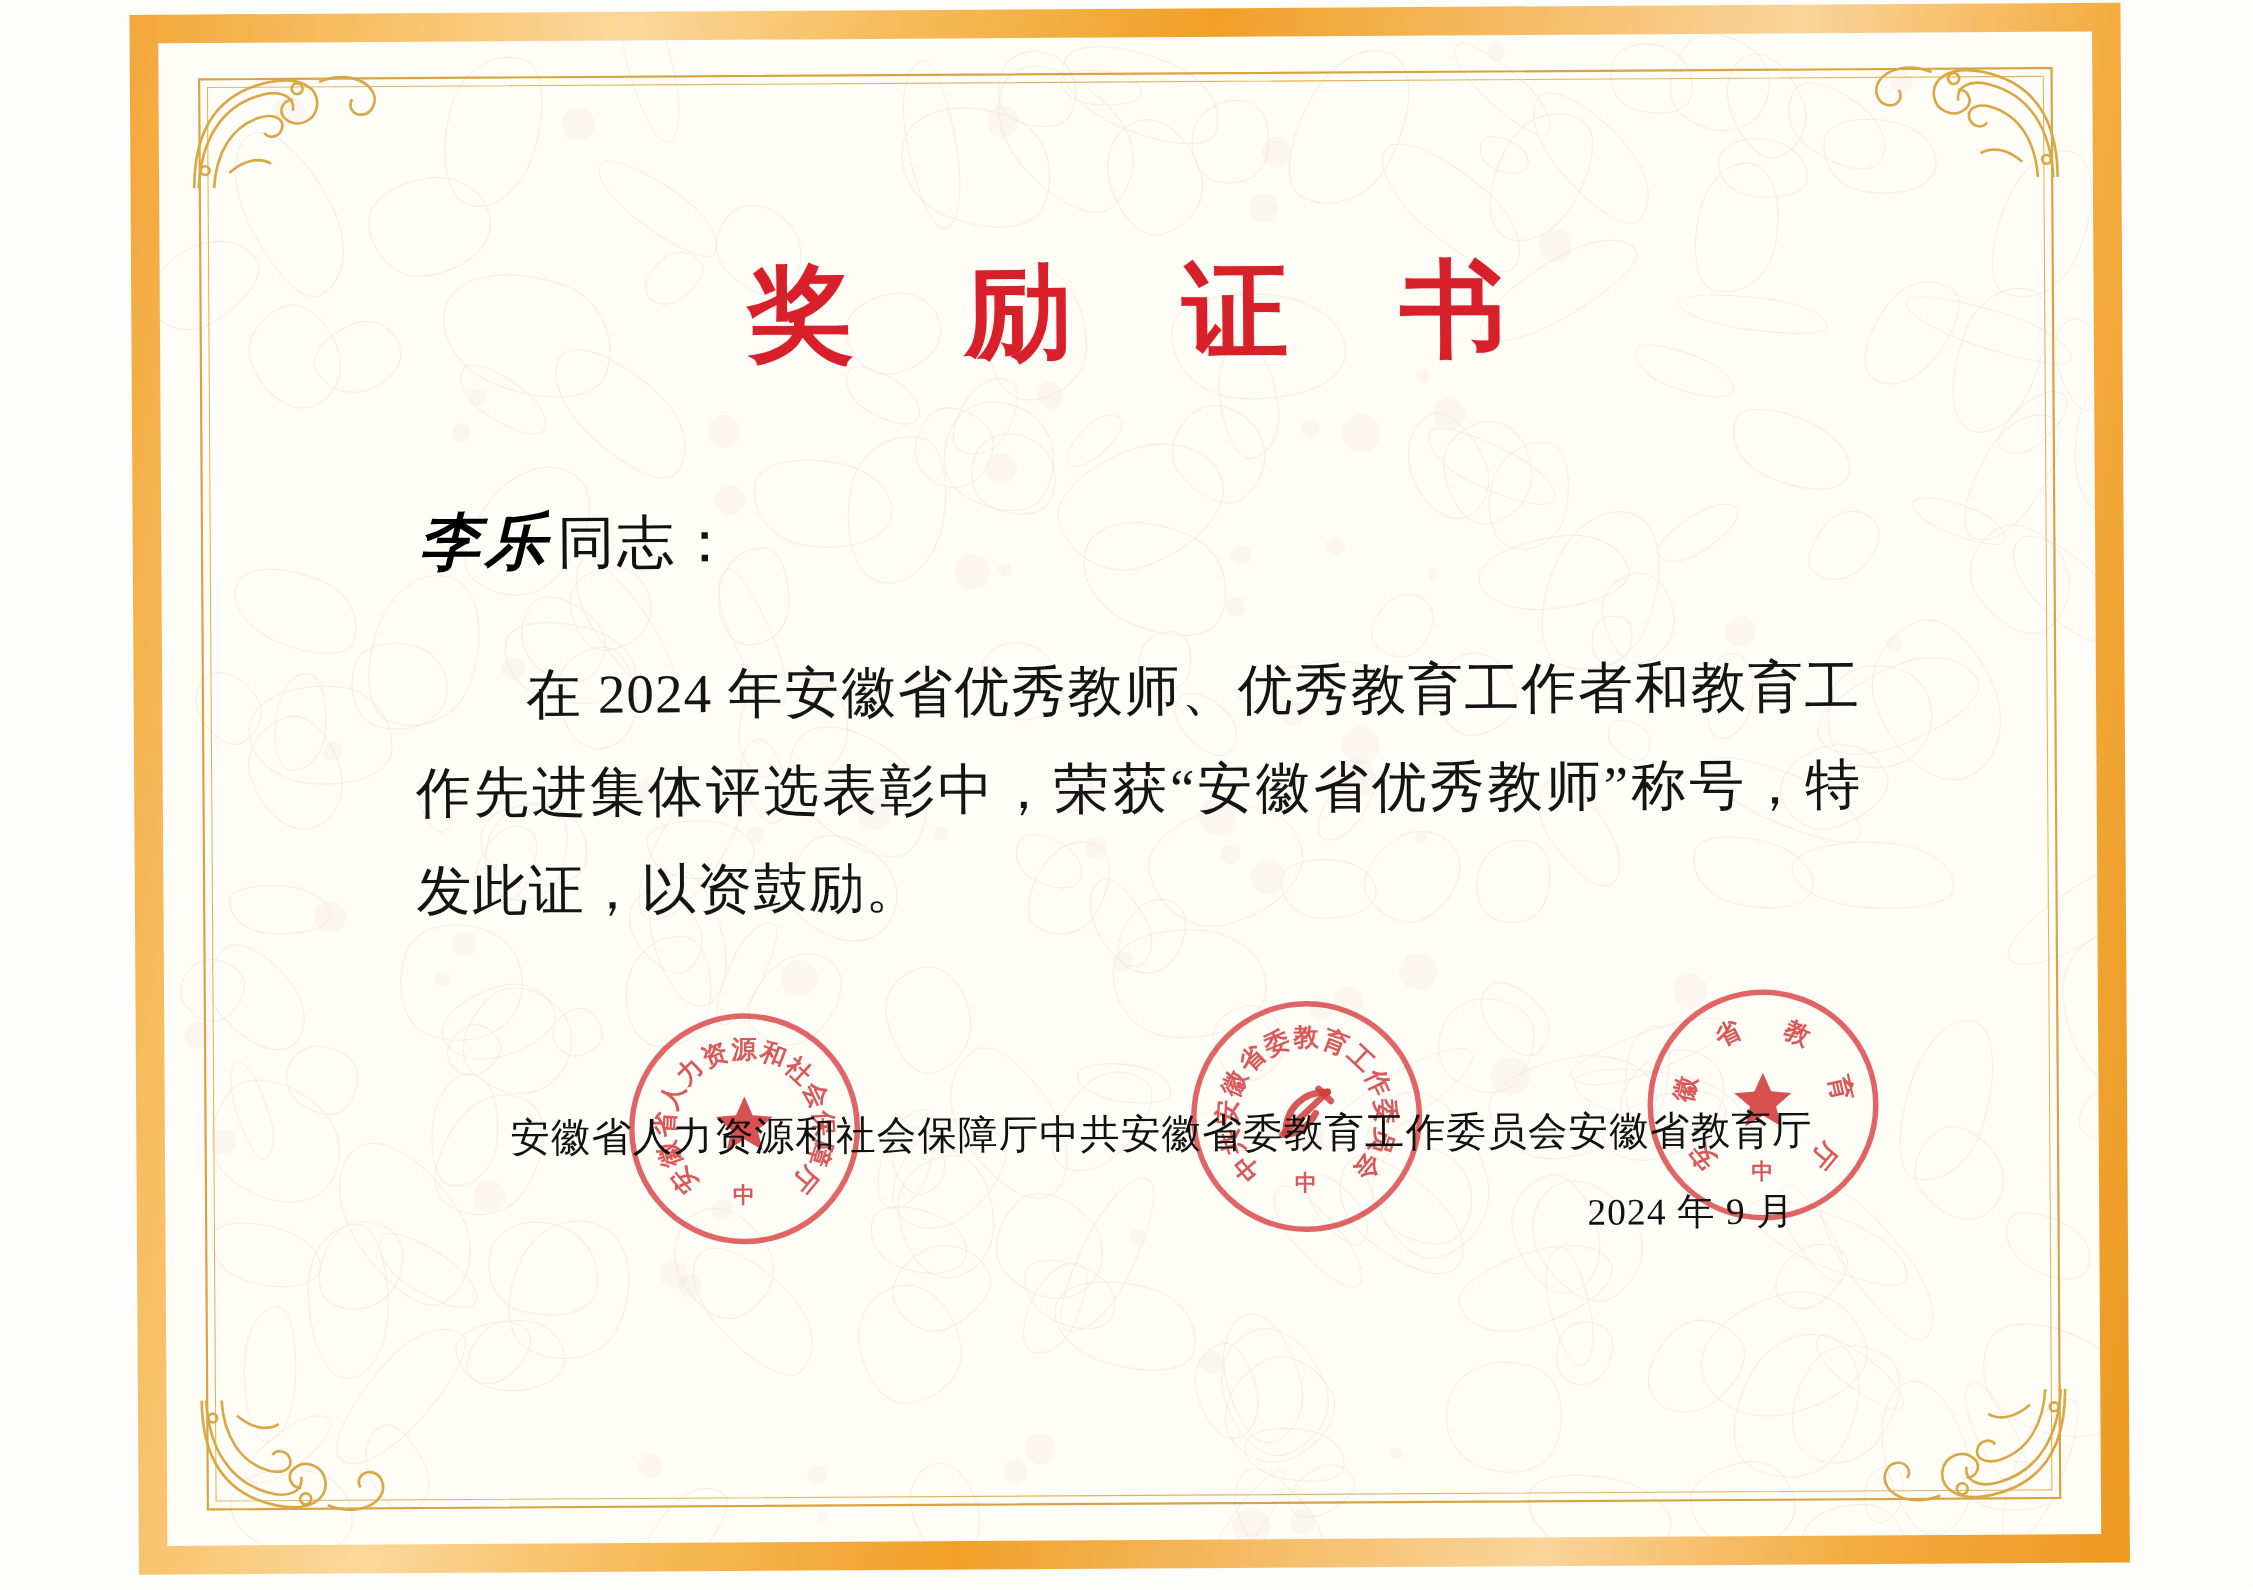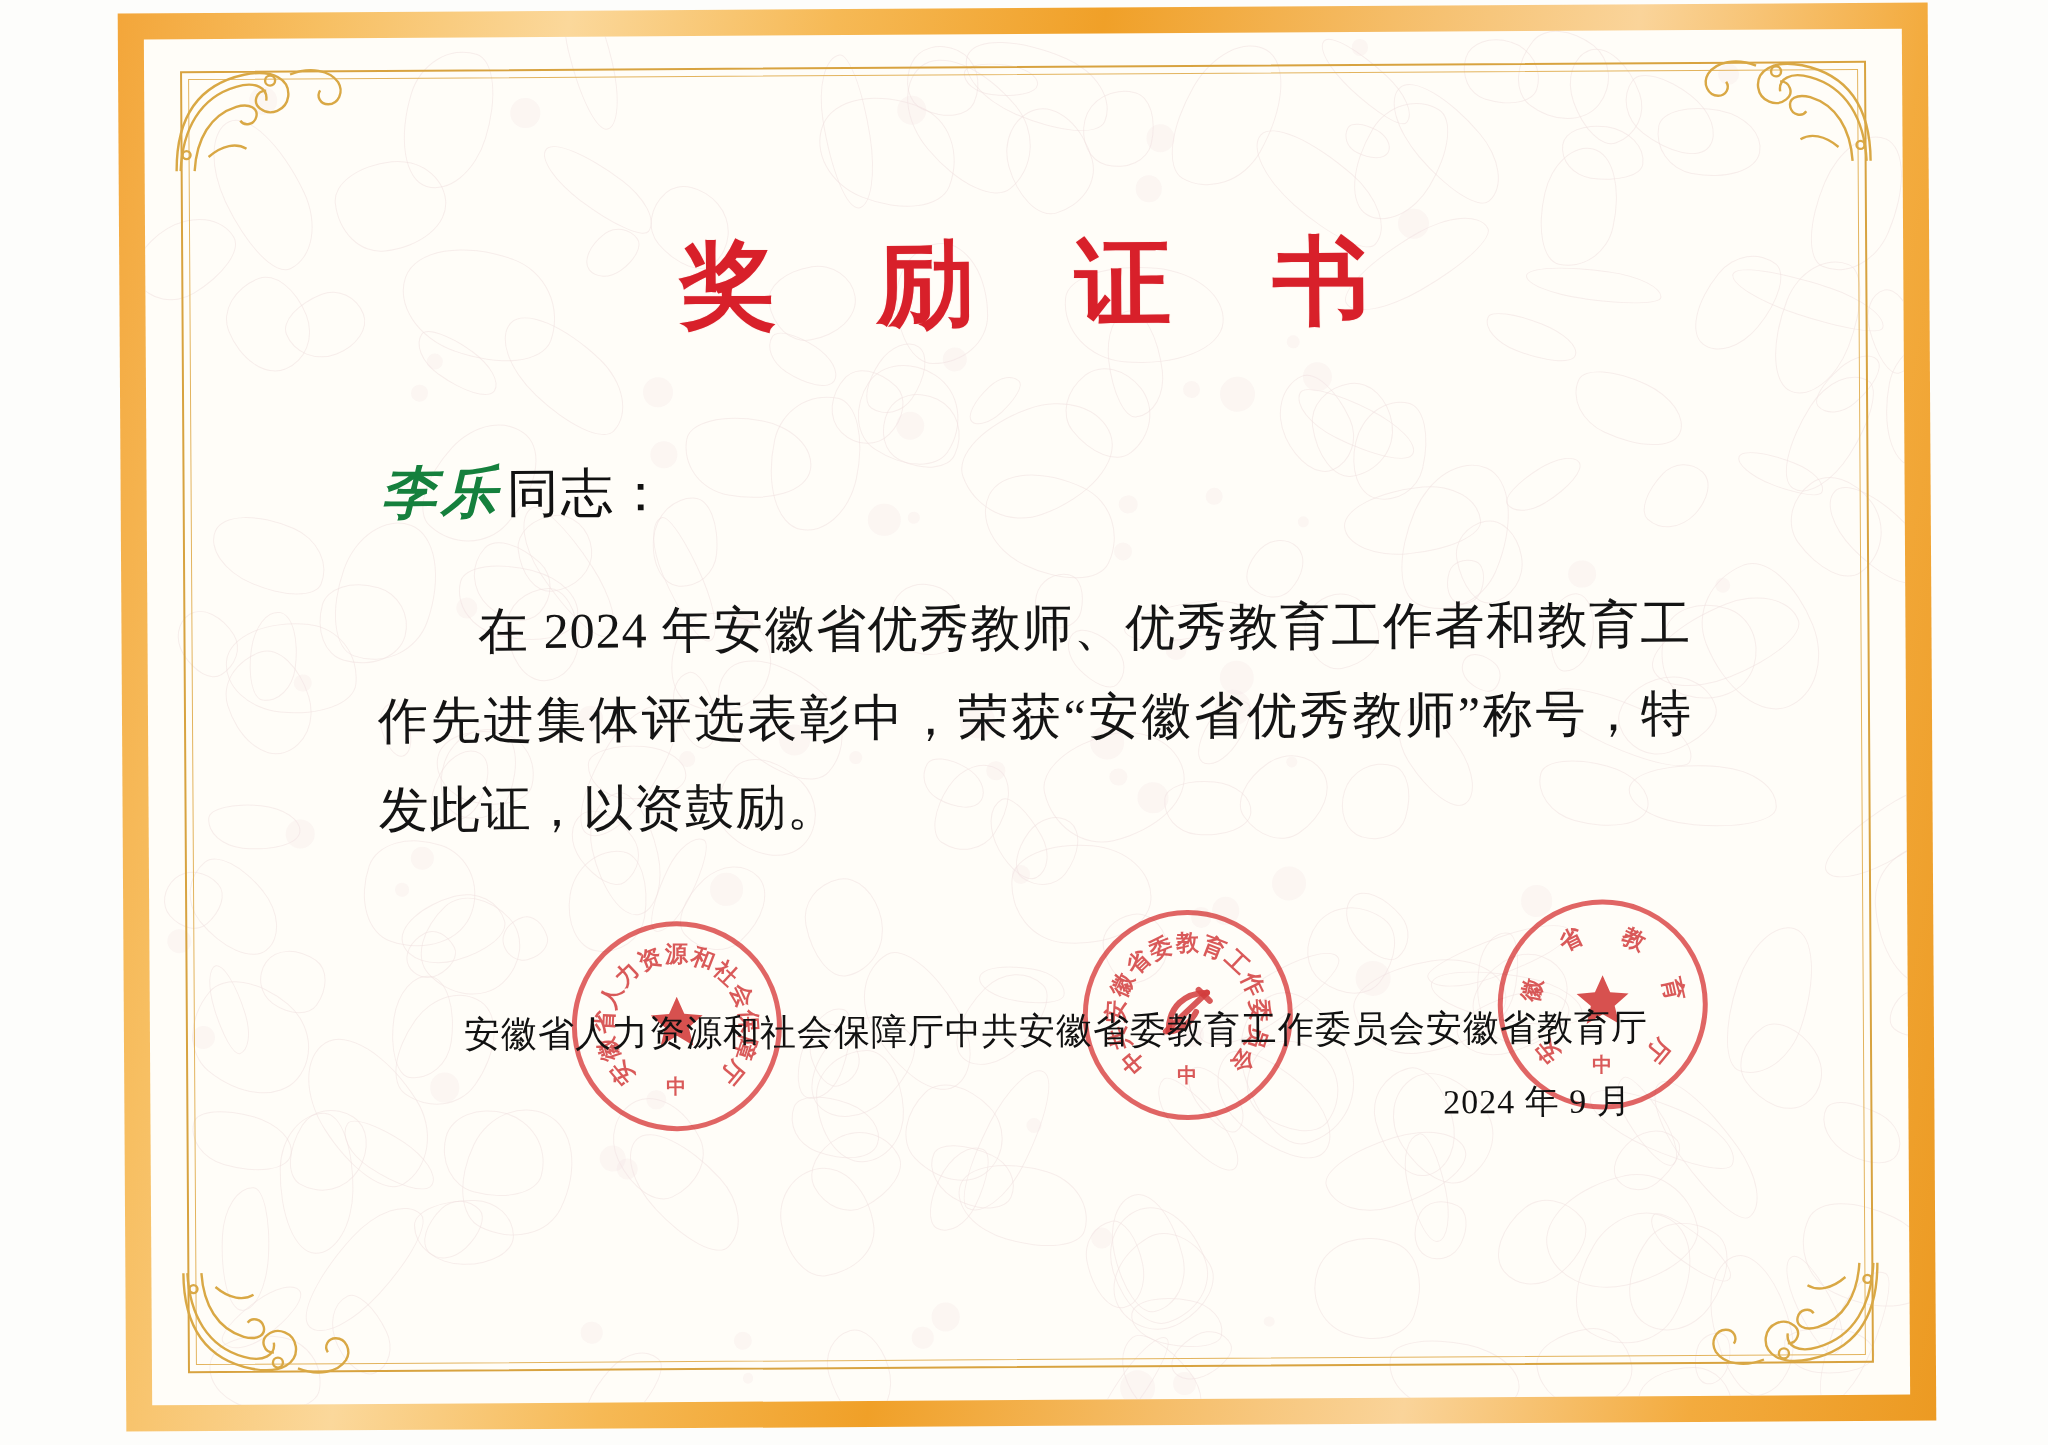--- a/index.html
+++ b/index.html
@@ -120,21 +120,21 @@
     font-size: 52px;
     color: #111;
     display: flex;
     align-items: baseline;
   }
   .recipient-name {
     font-family: "DejaVu Serif", serif;
     font-style: italic;
     font-weight: bold;
     font-size: 56px;
-    color: #15803d;
+    color: #000000;
     letter-spacing: 4px;
     margin-right: 6px;
   }
   .recipient-suffix {
     font-size: 52px;
     color: #111;
     letter-spacing: 2px;
   }
 
   .body-text {

